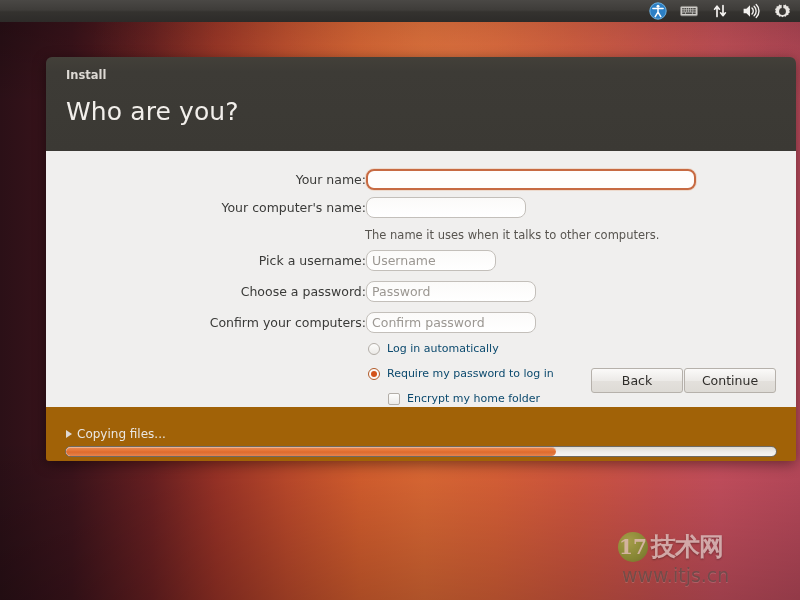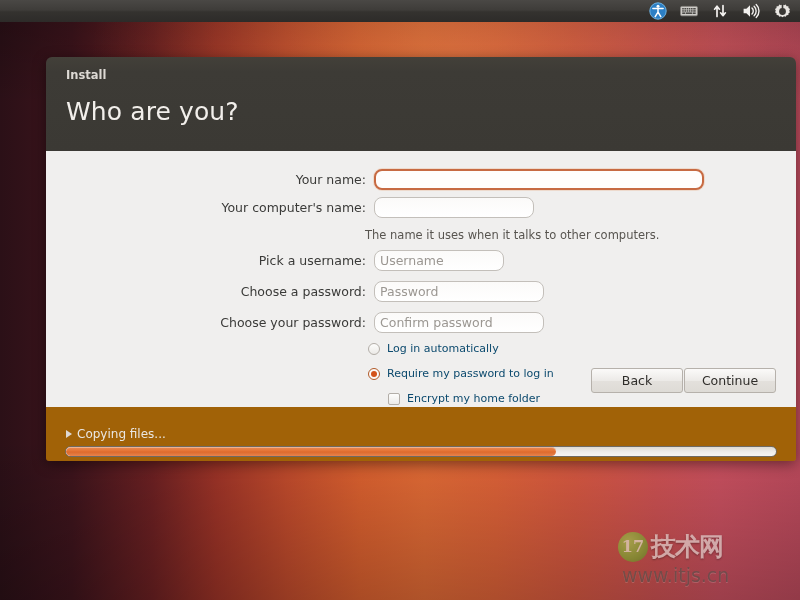--- a/index.html
+++ b/index.html
@@ -128,21 +128,20 @@
     width: 750px;
   }
   .row {
     display: flex;
     align-items: center;
     position: absolute;
   }
   .lbl {
     width: 270px;
     text-align: right;
-    padding-right: 8px;
     font-size: 12.5px;
     color: #3a3a38;
     white-space: nowrap;
   }
   .fld {
     height: 21px;
     border: 1px solid #c3bfba;
     border-radius: 8px;
     background: linear-gradient(to bottom, #fbfaf9 0%, #ffffff 100%);
     box-sizing: border-box;
@@ -282,21 +281,21 @@
     left: 4px; top: 0px;
     display: flex;
     align-items: center;
     gap: 3px;
   }
   .wm-circle {
     width: 30px; height: 30px;
     border-radius: 50%;
     background: radial-gradient(circle at 35% 32%, #9ed14f 0%, #6fae2c 60%, #4e8a1d 100%);
     color: #eaf6d8;
-    font-size: 16px;
+    font-size: 20px;
     font-weight: bold;
     display: flex;
     align-items: center;
     justify-content: center;
     font-family: "DejaVu Serif", serif;
   }
   .wm-cn {
     font-size: 25px;
     font-weight: bold;
     color: #e9e6e0;
@@ -410,21 +409,21 @@
           <div class="lbl">Pick a username:</div>
           <input class="fld" type="text" style="width: 130px;" placeholder="Username">
         </div>
 
         <div class="row" style="left:50px; top:130px;">
           <div class="lbl">Choose a password:</div>
           <input class="fld" type="text" style="width: 170px;" placeholder="Password">
         </div>
 
         <div class="row" style="left:50px; top:161px;">
-          <div class="lbl">Choose your password:</div>
+          <div class="lbl">Confirm your computers:</div>
           <input class="fld" type="text" style="width: 170px;" placeholder="Confirm password">
         </div>
 
         <div class="opt-row" style="left:322px; top:191px;">
           <span class="radio"></span>
           <span>Log in automatically</span>
         </div>
 
         <div class="opt-row" style="left:322px; top:216px;">
           <span class="radio on"></span>

